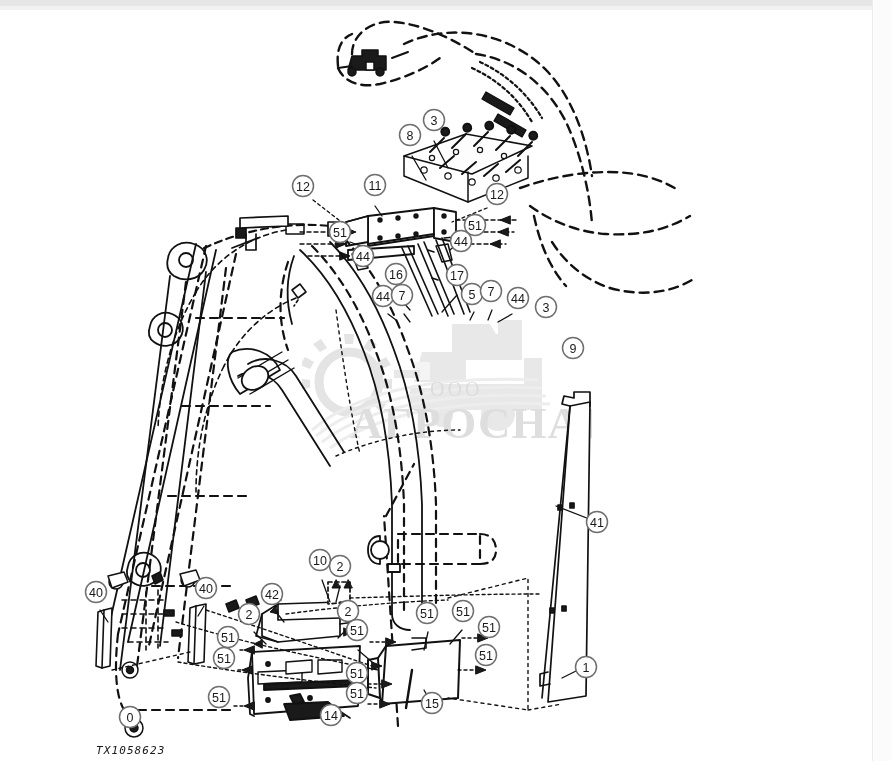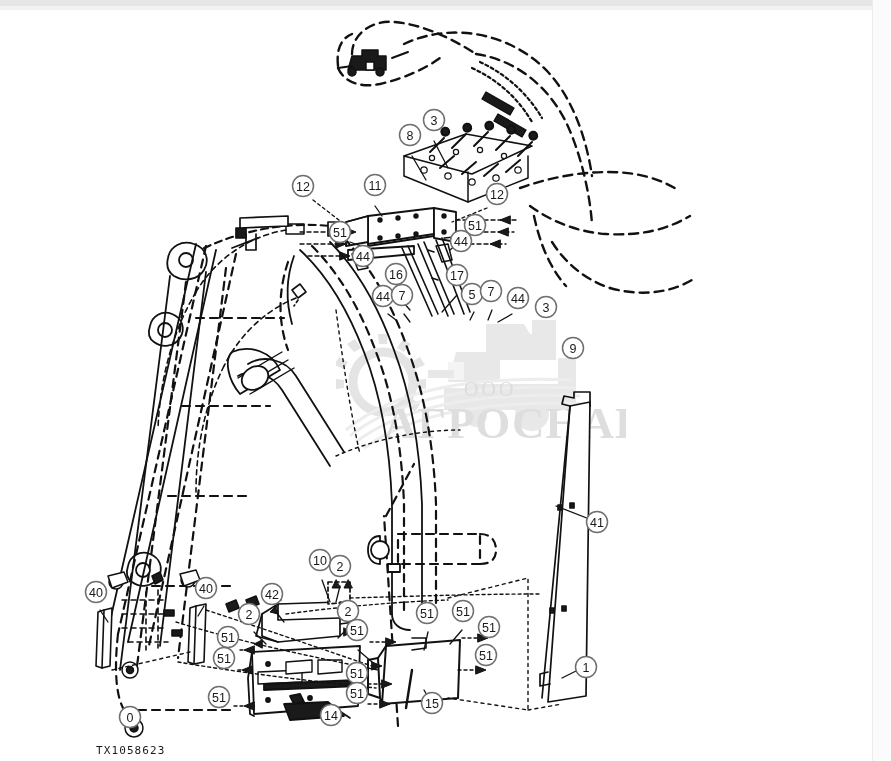--- a/index.html
+++ b/index.html
@@ -4,22 +4,22 @@
 <style>
   html,body{margin:0;padding:0;background:#ffffff;}
   body{font-family:"Liberation Sans",sans-serif;}
   #page{position:relative;width:891px;height:761px;background:#ffffff;overflow:hidden;}
   #topstrip{position:absolute;left:0;top:0;width:891px;height:6px;background:#e6e6e6;}
   #topstrip2{position:absolute;left:0;top:6px;width:891px;height:4px;background:#f2f2f2;}
   #rightstrip{position:absolute;right:0;top:0;width:18px;height:761px;background:#fbfbfb;border-left:1px solid #ececec;}
   #canvaswrap{position:absolute;left:0;top:10px;width:873px;height:751px;}
   svg{display:block;}
   .dwgnum{position:absolute;left:96px;top:744px;font-family:"DejaVu Sans Mono",monospace;font-size:11px;
-          letter-spacing:1.1px;color:#1a1a1a;white-space:nowrap;}
-  .wm{position:absolute;left:336px;top:318px;width:290px;height:140px;pointer-events:none;}
+          letter-spacing:1.1px;color:#1a1a1a;white-space:nowrap;font-style:italic;}
+  .wm{position:absolute;left:302px;top:318px;width:290px;height:140px;pointer-events:none;}
 </style>
 </head>
 <body>
 
 <div id="page">
 
   <div id="topstrip"></div>
   <div id="topstrip2"></div>
   <div id="rightstrip"></div>
 

